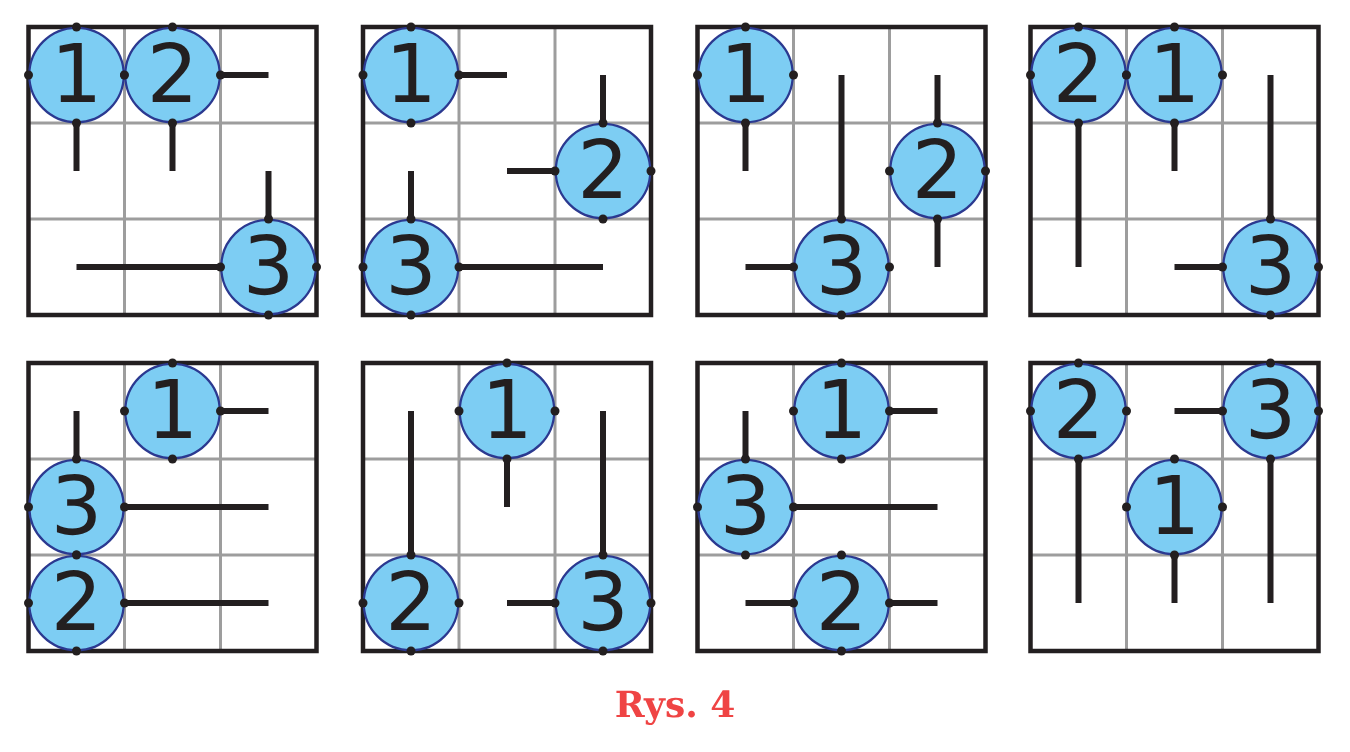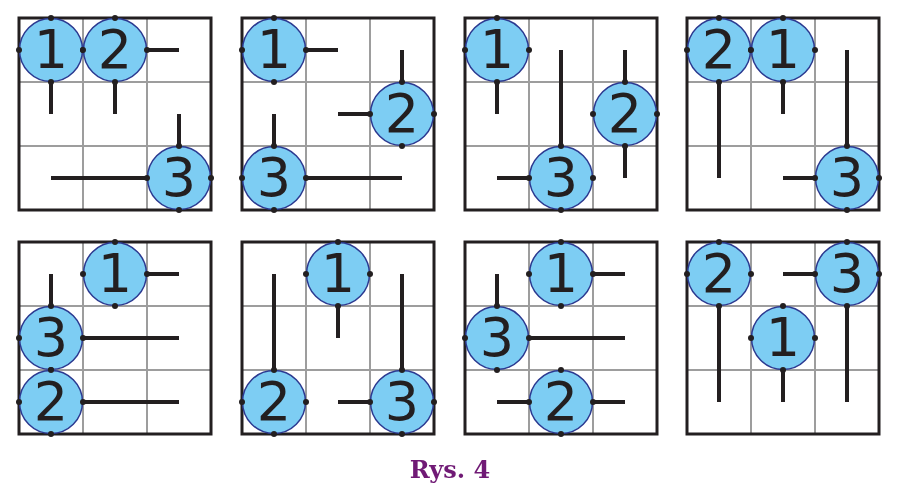--- a/index.html
+++ b/index.html
@@ -1,21 +1,21 @@
 <!DOCTYPE html>
 <html><head>
 <meta charset="utf-8">
 <style>
   html, body { margin: 0; padding: 0; background: #ffffff; }
   body { width: 900px; height: 501px; position: relative; overflow: hidden; }
   #figure { position: absolute; left: 0; top: 0; width: 900px; height: 501px; }
   .caption {
     position: absolute; left: 0; top: 455px; width: 900px; text-align: center;
     font-family: "DejaVu Serif", "Liberation Serif", serif; font-weight: bold;
-    font-size: 24px; color: #701a75; letter-spacing: 0px;
+    font-size: 24px; color: #ef4444; letter-spacing: 0px;
   }
   .digit { font-family: "DejaVu Sans", "Liberation Sans", sans-serif; }
 </style>
 </head>
 <body>
 
 <svg id="figure" xmlns="http://www.w3.org/2000/svg" width="900" height="501" viewBox="0 0 900 501">
     <g transform="translate(19,18)">
       <rect x="0" y="0" width="192" height="192" fill="#ffffff"></rect>
       <line x1="64" y1="0" x2="64" y2="192" stroke="#9d9d9d" stroke-width="2"></line>

